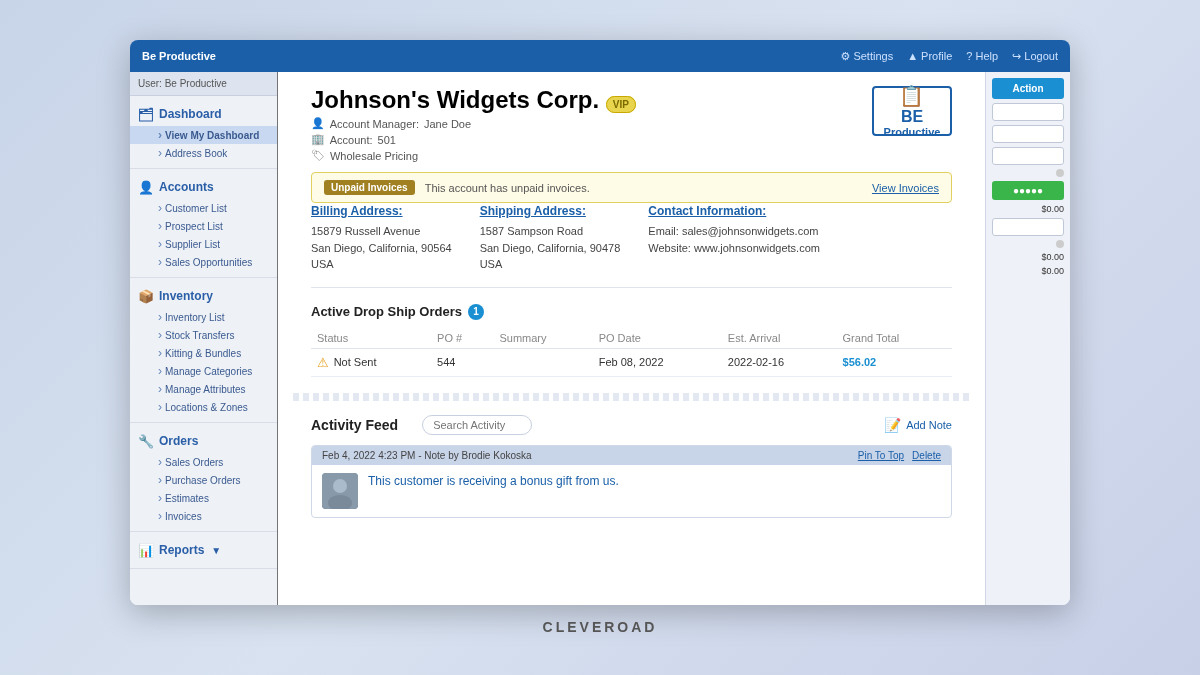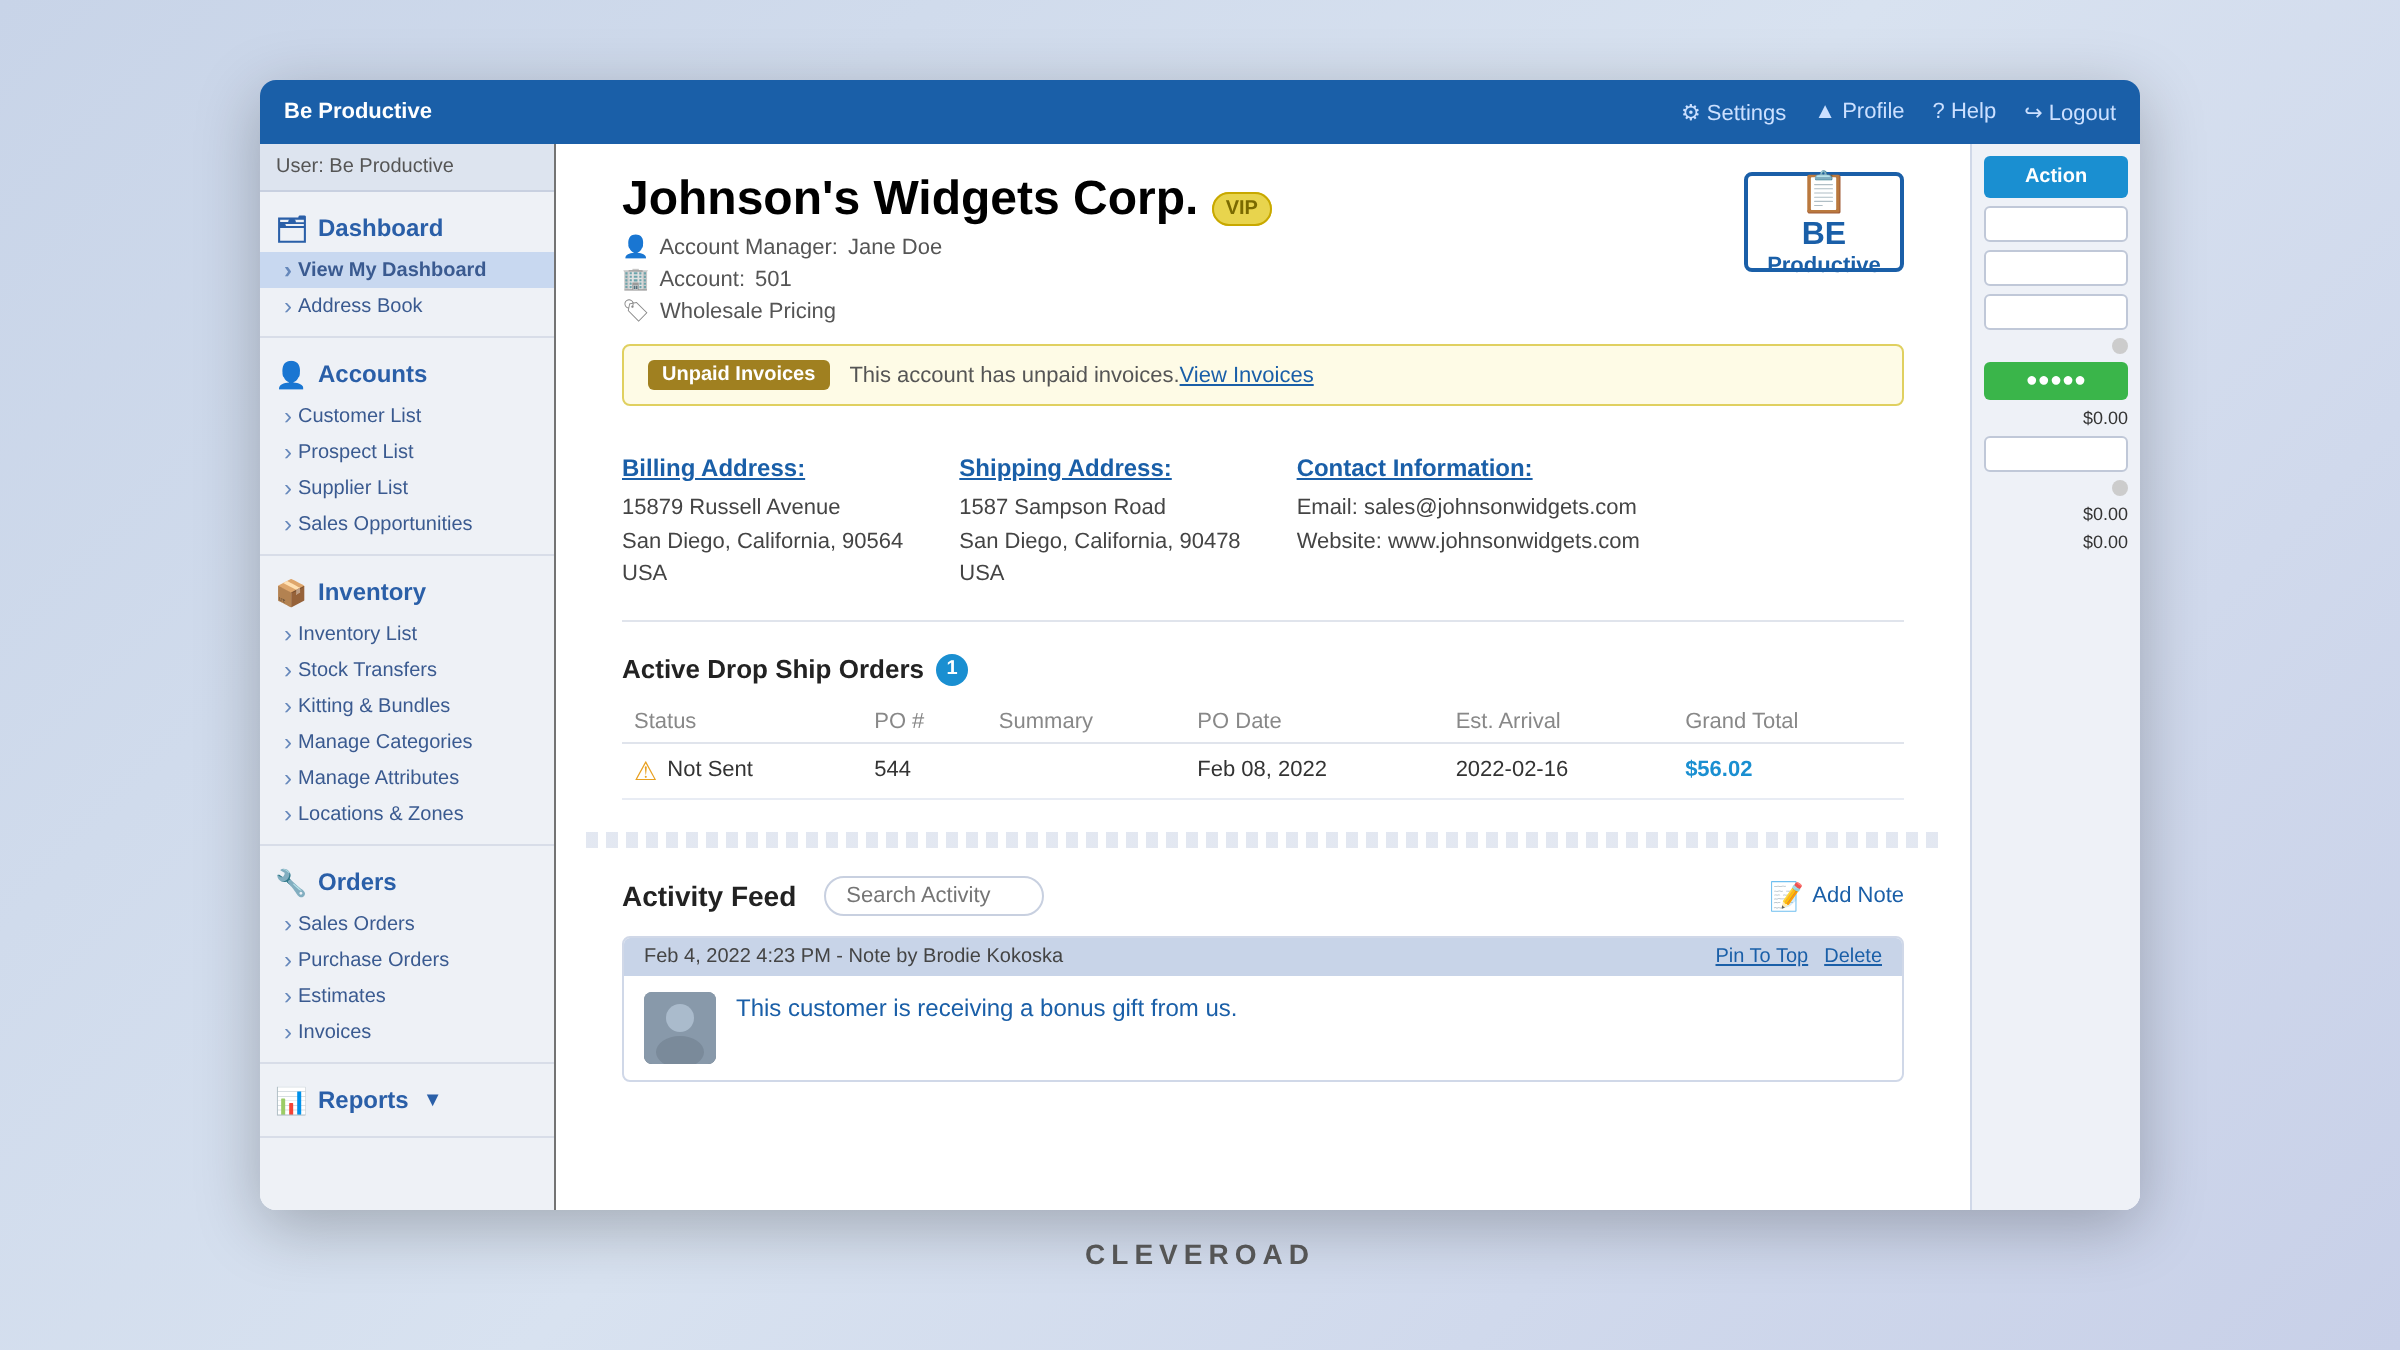--- a/index.html
+++ b/index.html
@@ -82,21 +82,21 @@
     .sidebar-icon {
       width: 16px;
       height: 16px;
       flex-shrink: 0;
       display: flex;
       align-items: center;
       justify-content: center;
       font-size: 13px;
     }
     .sidebar-item {
-      padding: 2px 8px 2px 12px;
+      padding: 2px 8px 2px 28px;
       font-size: 10px;
       color: #3a5a90;
       cursor: pointer;
       display: flex;
       align-items: center;
       gap: 3px;
     }
     .sidebar-item::before {
       content: '›';
       color: #6688bb;
@@ -204,22 +204,22 @@
       text-align: right;
     }
     
     .alert-banner {
       background: #fefbe6;
       border: 1px solid #e0d060;
       border-radius: 4px;
       padding: 7px 12px;
       display: flex;
       align-items: center;
-      justify-content: flex-start;
-      margin-bottom: 24px;
+      justify-content: space-between;
+      margin-bottom: 1px;
     }
     .alert-badge {
       background: #a08020;
       color: white;
       font-size: 10px;
       font-weight: bold;
       padding: 2px 7px;
       border-radius: 3px;
       margin-right: 10px;
     }
@@ -310,21 +310,21 @@
     .activity-section { }
     .activity-header {
       display: flex;
       align-items: center;
       justify-content: space-between;
       margin-bottom: 10px;
     }
     .activity-title-area {
       display: flex;
       align-items: center;
-      gap: 14px;
+      gap: 24px;
     }
     .activity-title {
       font-size: 14px;
       font-weight: bold;
       color: #222;
     }
     .activity-search {
       background: white;
       border: 1px solid #c8d0e0;
       border-radius: 12px;

